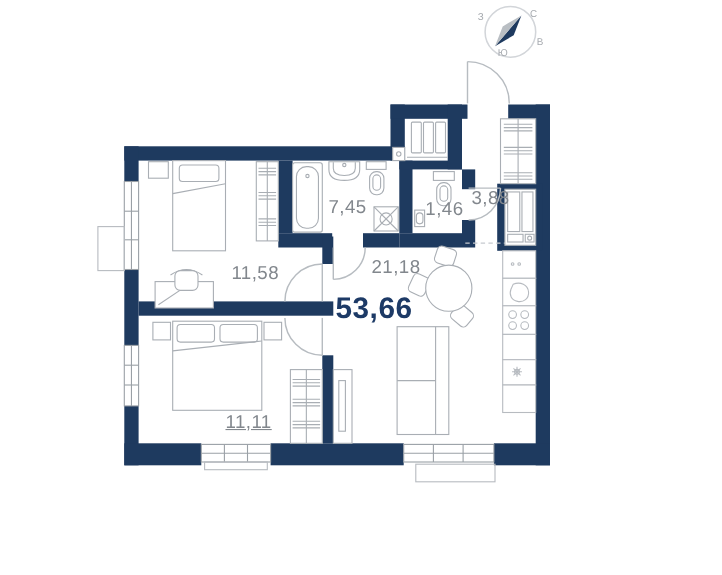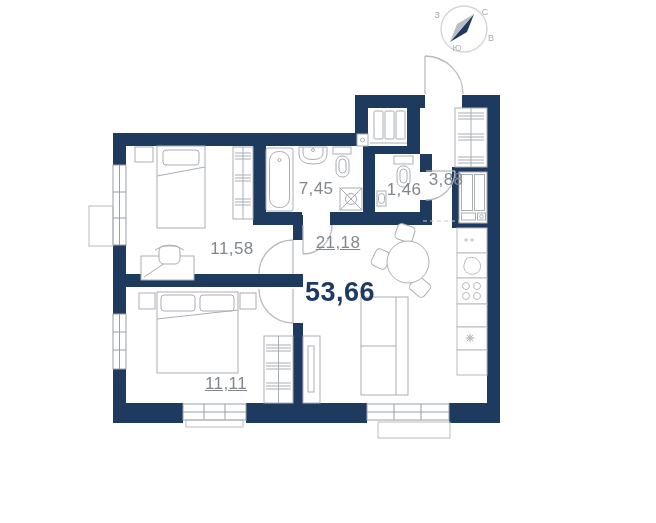--- a/index.html
+++ b/index.html
@@ -261,21 +261,21 @@
     <circle class="croseline" cx="464" cy="29" r="23"></circle>
     <polygon class="needle-dark" points="474,14 467,32 450,42"></polygon>
     <polygon class="needle-lite" points="474,14 457,24 450,42"></polygon>
   </g>
 </svg>
 
   <div class="room-label" style="left:212px;top:249px;margin-left:20px;">11,58</div>
   <div class="room-label" style="left:316px;top:189px;">7,45</div>
   <div class="room-label" style="left:404px;top:190px;">1,46</div>
   <div class="room-label" style="left:446px;top:144px;margin-top:36px;">3,88</div>
-  <div class="room-label" style="left:338px;top:243px;text-decoration:underline;">21,18</div>
-  <div class="total-label" style="left:340px;top:292px;">53,66</div>
+  <div class="room-label" style="left:360px;top:243px;">21,18</div>
+  <div class="total-label" style="left:340px;top:281px;">53,66</div>
   <div class="room-label" style="left:226px;top:384px;text-decoration:underline;">11,11</div>
 
   <div class="compass-letter" style="left:485px;top:12px;">С</div>
   <div class="compass-letter" style="left:491px;top:38px;">В</div>
   <div class="compass-letter" style="left:457px;top:48px;">Ю</div>
   <div class="compass-letter" style="left:437px;top:15px;">З</div>
 </div>
 
 </body></html>

